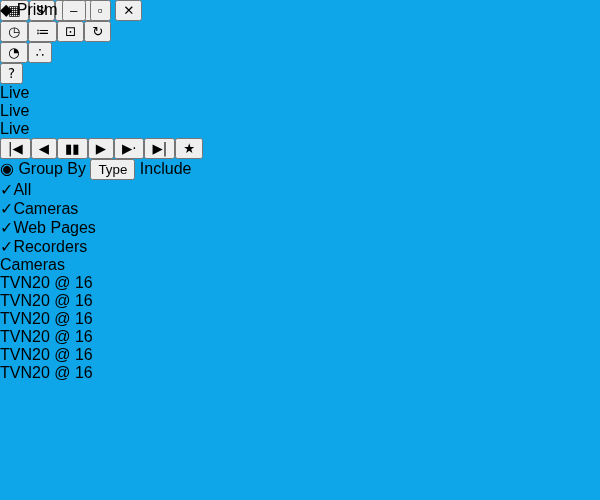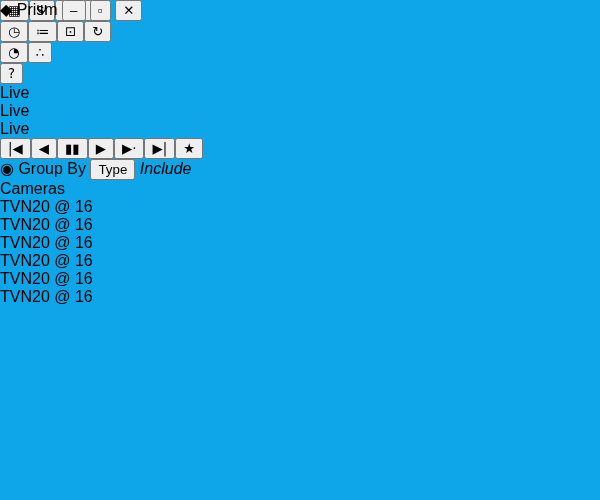--- a/index.html
+++ b/index.html
@@ -142,21 +142,39 @@
     </div>
     <div class="otransport">
       
     <button class="pbtn"><span>|◀</span></button><button class="pbtn"><span>◀</span></button><button class="pbtn round"><span>▮▮</span></button><button class="pbtn"><span>▶</span></button><button class="pbtn"><span>▶·</span></button><button class="pbtn"><span>▶|</span></button><button class="pbtn"><span>★</span></button></div>
   </div>
 
   <div class="sidebar">
     <span class="pin">◉</span>
     <span class="sb-label" style="top:11px">Group By</span>
     <button class="typebtn">Type</button>
-    <span class="sb-label" style="top:36px;font-style:italic">Include</span>
+    <span class="sb-label" style="top:36px;">Include</span>
+    <div>
+
+        <div class="filter">
+          <span class="chk">✓</span><span>All</span>
+        </div>
+
+        <div class="filter">
+          <span class="chk">✓</span><span>Cameras</span>
+        </div>
+
+        <div class="filter">
+          <span class="chk">✓</span><span>Web Pages</span>
+        </div>
+
+        <div class="filter">
+          <span class="chk">✓</span><span>Recorders</span>
+        </div>
+      </div>
     <div class="camhdr">Cameras</div>
     <div class="tree">
 
         <div class="trow">
           <span class="camico"></span><span>TVN20 @ 16</span>
         </div>
 
         <div class="trow">
           <span class="camico"></span><span>TVN20 @ 16</span>
         </div>

